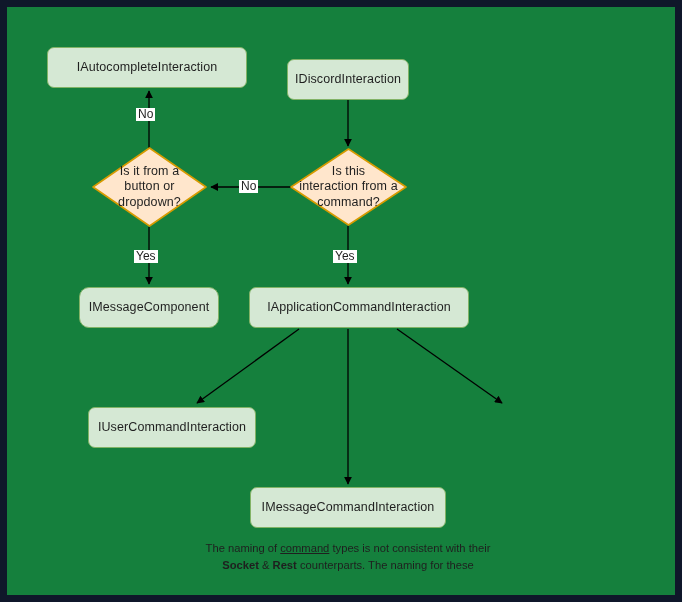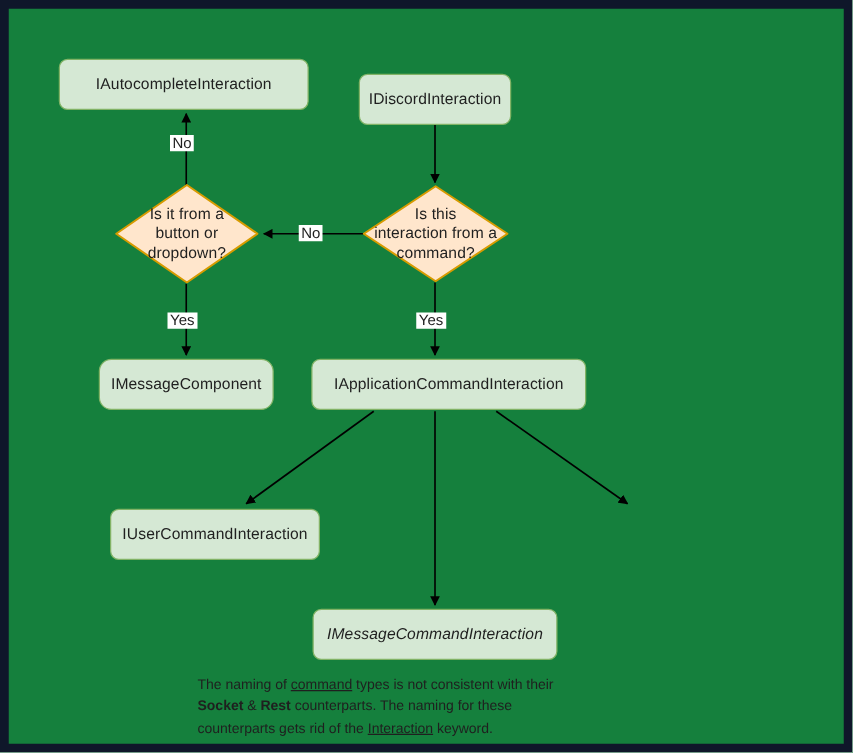--- a/index.html
+++ b/index.html
@@ -64,20 +64,21 @@
     position: absolute;
     font-size: 12px;
     color: #1f1f1f;
     background: #ffffff;
     padding: 0 2px;
     white-space: nowrap;
     line-height: 1.1;
   }
   .caption {
     position: absolute;
+    text-align: center;
     font-size: 11.2px;
     line-height: 1.55;
     color: #1f1f1f;
   }
   .caption b { font-weight: bold; }
   .caption u { text-decoration: underline; }
 </style>
 </head>
 <body>
 
@@ -121,21 +122,21 @@
 
   <div class="node proc" style="left:242px; top:280px; width:220px; height:41px;">
     <span>IApplicationCommandInteraction</span>
   </div>
 
   <div class="node proc" style="left:60px; top:400px; width:168px; height:41px;margin-left:21px;">
     <span>IUserCommandInteraction</span>
   </div>
 
 
-  <div class="node proc" style="left:243px; top:480px; width:196px; height:41px;font-style:italic;">
+  <div class="node proc" style="left:243px; top:480px; width:196px; height:41px;">
     <span>IMessageCommandInteraction</span>
   </div>
 
   <div class="node decision" style="left:283px; top:141px; width:117px; height:78px;">
     <svg class="dshape" viewBox="0 0 117 78" preserveAspectRatio="none" xmlns="http://www.w3.org/2000/svg">
       <polygon points="58.5,1 116,39 58.5,77 1,39" fill="#ffe6cc" stroke="#d79b00" stroke-width="1.6" stroke-linejoin="round"></polygon>
     </svg>
     <div class="dtext">
       <div>Is this</div>
       <div>interaction from a</div>
@@ -162,18 +163,15 @@
 
   <div class="edge-label" style="left:326px; top:243px;">Yes</div>
 
   <div class="caption" style="left:151px; top:533px; width:380px;">
     <div>
       <span>The naming of </span><u>command</u><span> types is not consistent with their</span>
     </div>
     <div>
       <b>Socket</b><span> &amp; </span><b>Rest</b><span> counterparts. The naming for these</span>
     </div>
-    <div>
-      <span>counterparts gets rid of the </span><u>Interaction</u><span> keyword.</span>
-    </div>
   </div>
 
 </div>
 
 </body></html>

